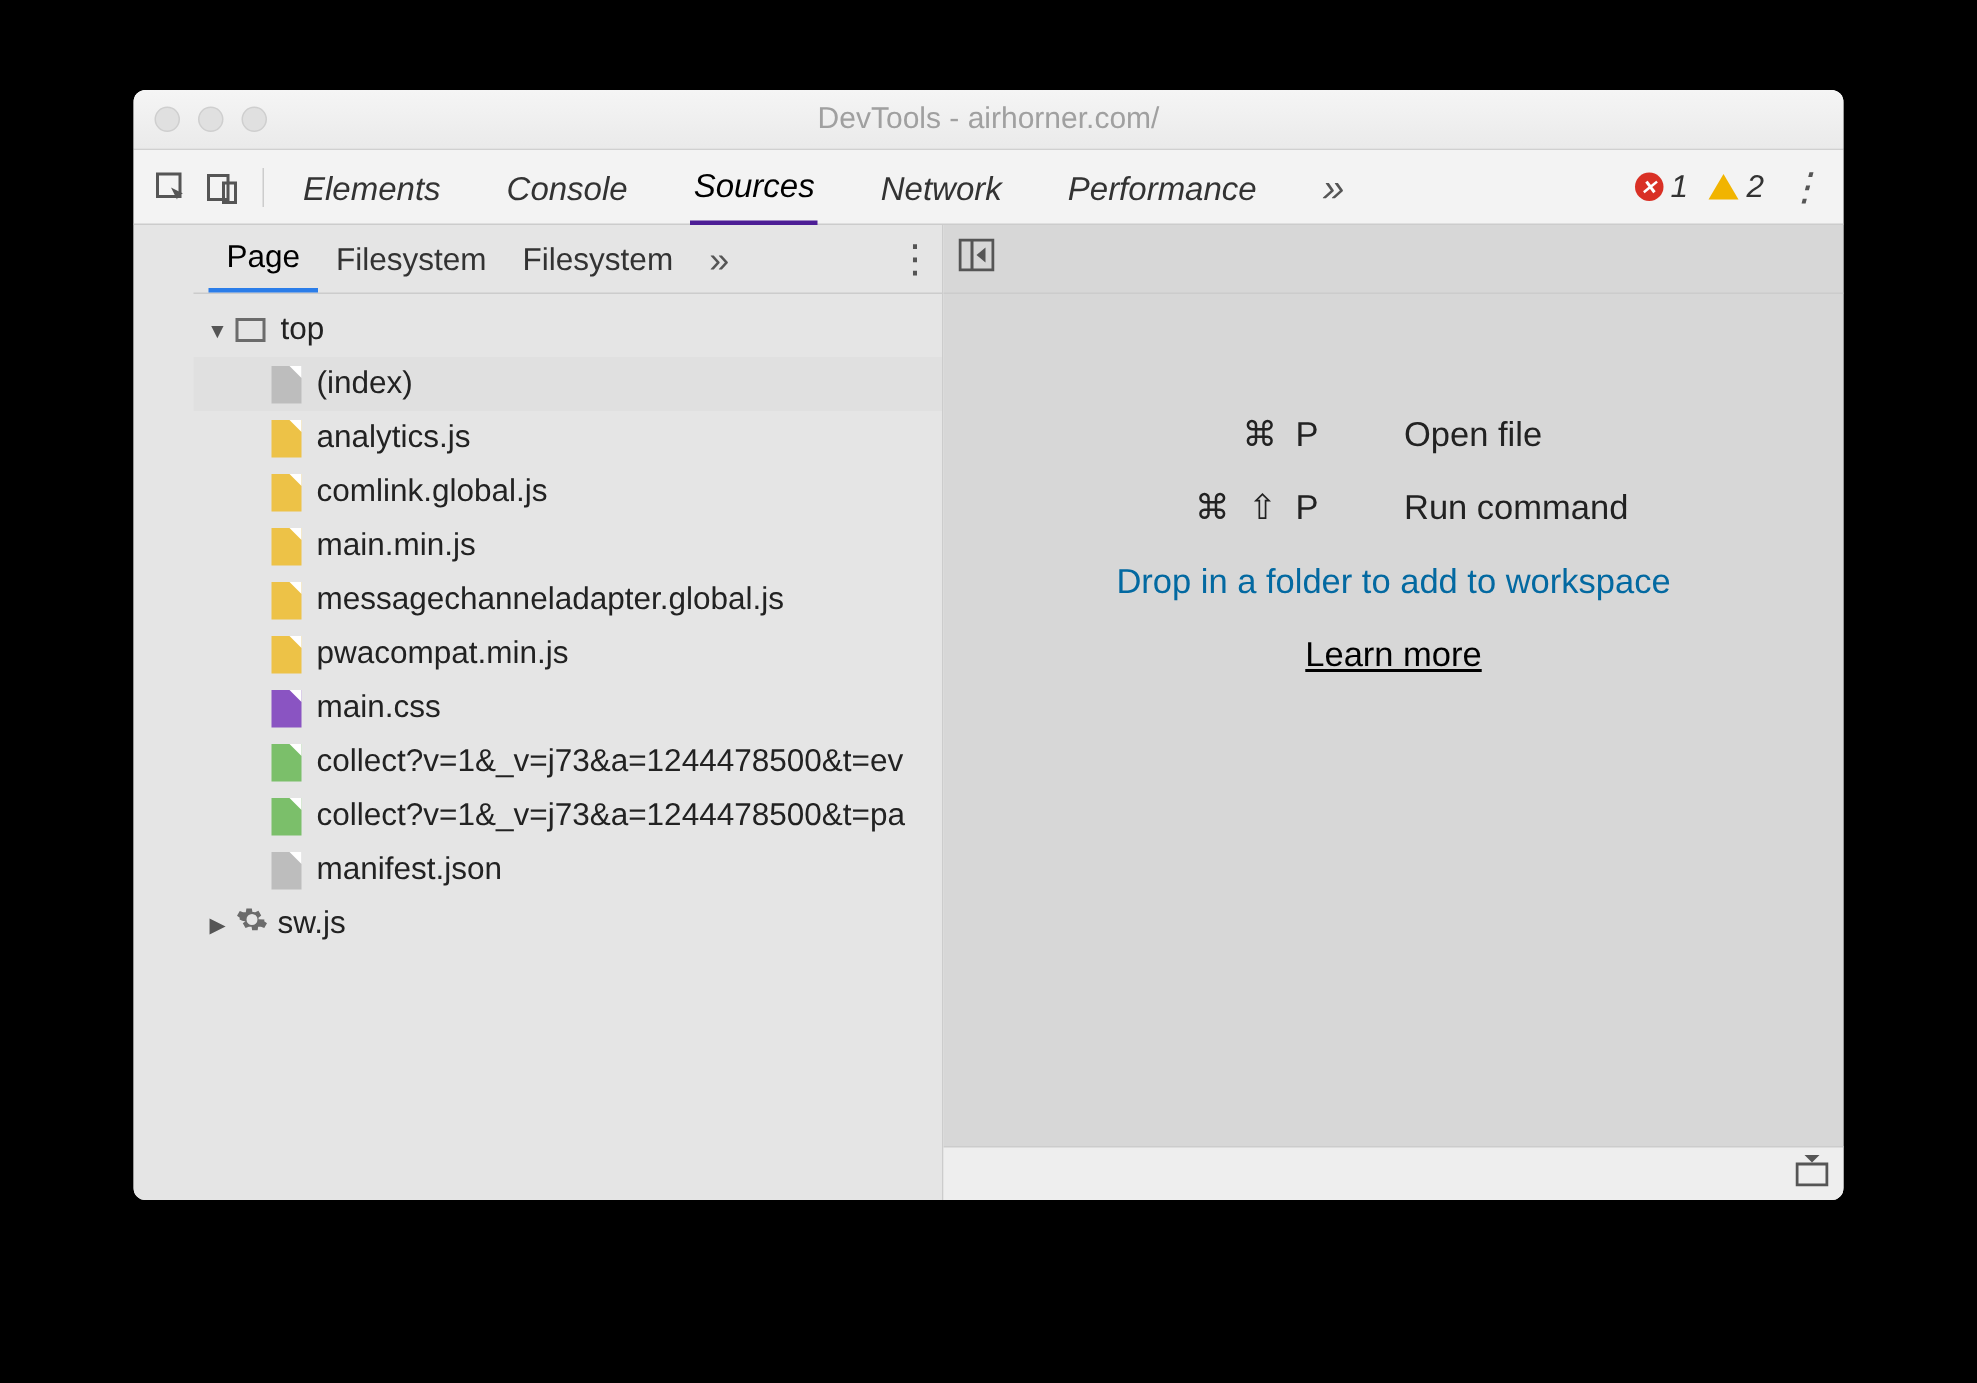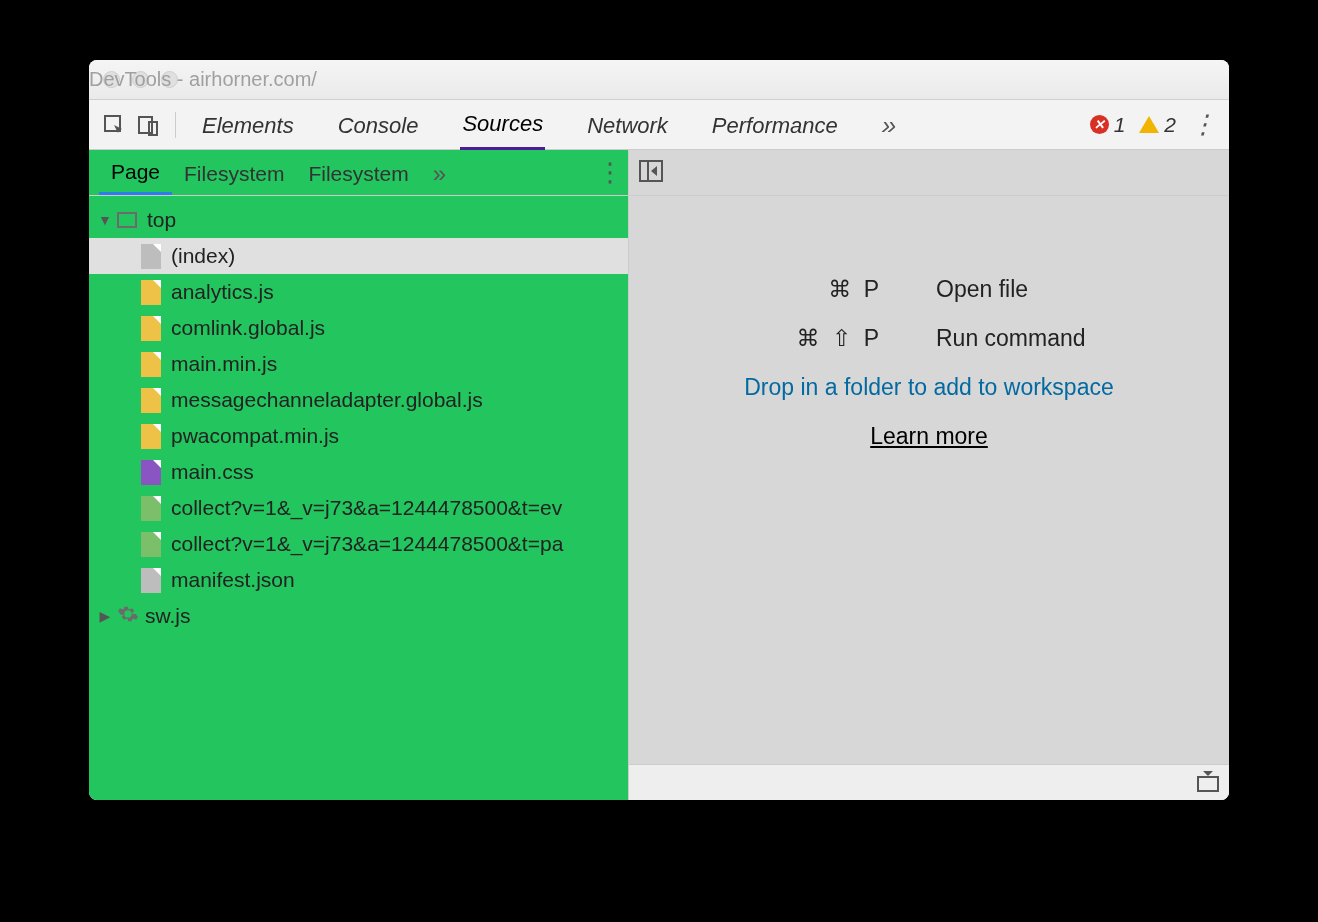--- a/index.html
+++ b/index.html
@@ -25,21 +25,21 @@
     border-bottom: 1px solid #d0d0d0;
     display: flex; align-items: center;
     position: relative;
   }
   .traffic { display:flex; gap:12px; padding-left:14px; }
   .traffic span {
     width:17px; height:17px; border-radius:50%;
     background:#e0e0e0; border:1px solid #cfcfcf;
   }
   .title {
-    position:absolute; left:0; right:0; 
+    position:absolute; left:0; right:0; text-align:center;
     color:#a0a0a0; font-size:20px; font-weight:400;
     pointer-events:none;
   }
   
   .tabstrip {
     height: 50px;
     border-bottom: 1px solid #ccc;
     display:flex; align-items:center;
     background:#f3f3f3;
     padding: 0 8px;
@@ -49,21 +49,21 @@
   .divider { width:1px; height:26px; background:#ccc; margin:0 10px; }
   .tabs { display:flex; align-items:center; gap:40px; margin-left:14px; flex:1; }
   .tab { font-size:22px; color:#333; padding: 12px 2px 10px; cursor:pointer; }
   .tab.active { color:#000; border-bottom:3px solid #4c1d95; }
   .status { display:flex; align-items:center; gap:14px; margin-right:6px; font-size:21px; color:#333; }
   .err-ico { width:19px; height:19px; border-radius:50%; background:#d93025; display:inline-flex; align-items:center; justify-content:center; color:#fff; font-size:13px; font-weight:bold; }
   .warn-ico { width:0; height:0; border-left:10px solid transparent; border-right:10px solid transparent; border-bottom:17px solid #f1b400; display:inline-block; }
   .kebab { font-size:26px; color:#555; letter-spacing:-1px; }
   
   .body { flex:1; display:flex; min-height:0; }
-  .left { width:540px; border-right:1px solid #ccc; display:flex; flex-direction:column; background:#22c55e; }
+  .left { width:540px; border-right:1px solid #ccc; display:flex; flex-direction:column; background:#e5e5e5;padding-left:40px; }
   .subtab {
     height:46px; border-bottom:1px solid #ccc;
     display:flex; align-items:center; padding:0 6px 0 10px;
     font-size:21px; color:#333;
   }
   .subtab .stab { padding:10px 12px 8px; cursor:pointer; }
   .subtab .stab.active { color:#000; border-bottom:3px solid #2b7de9; }
   .subtab .spacer { flex:1; }
   .tree { flex:1; overflow:hidden; font-size:21px; color:#222; padding-top:6px; }
   .row { display:flex; align-items:center; height:36px; white-space:nowrap; overflow:hidden; }

